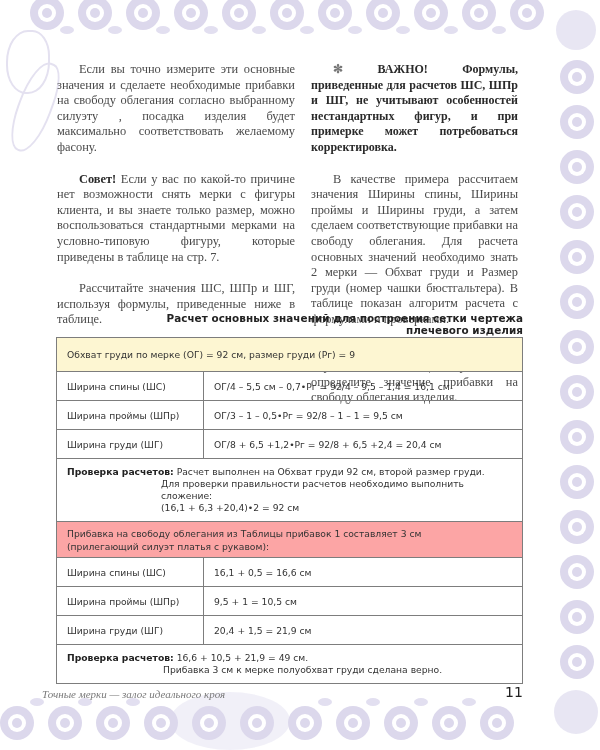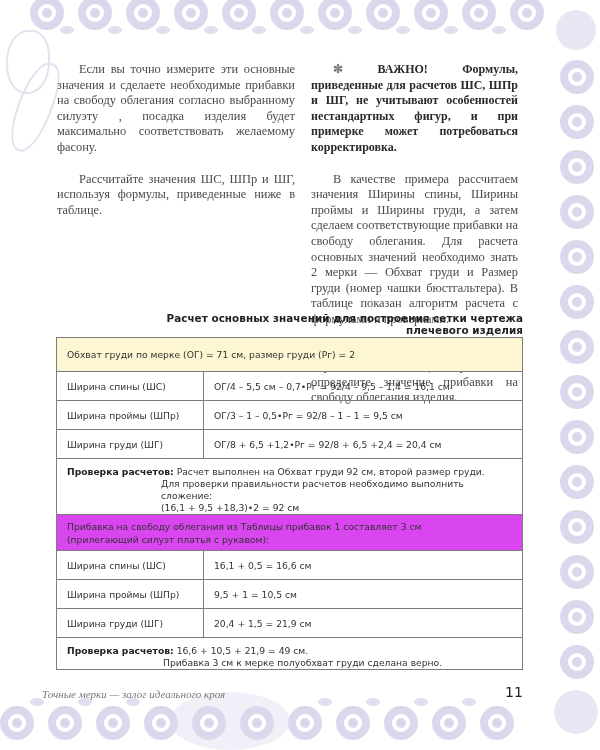--- a/index.html
+++ b/index.html
@@ -60,24 +60,24 @@
   }
   .calc-table {
     position: absolute; left: 56px; top: 337px; width: 467px;
     border: 1.5px solid #7d7d7d; border-collapse: collapse;
     font-family: "DejaVu Sans", sans-serif; font-size: 9.2px; color: #333;
   }
   .calc-table td {
     border: 1px solid #7d7d7d; padding: 0 10px; vertical-align: middle;
   }
   .row-head td { background: #fdf6d2; height: 33px; }
-  .row-head2 td { background: #d946ef; height: 35px; line-height: 13px; }
+  .row-head2 td { background: #fca5a5; height: 35px; line-height: 13px; }
   .row-data td { height: 28px; }
   .row-data td.lbl { width: 126px; }
-  .row-check td { padding-top: 7px; line-height: 12px; }
+  .row-check td { padding-top: 7px; padding-bottom: 7px; line-height: 12px; }
   .check-label { font-weight: bold; color: #222; }
   .indent-line { display: block; padding-left: 94px; }
   .indent-line2 { display: block; padding-left: 96px; }
 
   .footer-text {
     position: absolute; left: 42px; top: 688px; font-style: italic;
     font-size: 11px; color: #7a7a7a; font-family: "Liberation Serif", serif;
   }
   .page-num {
     position: absolute; left: 505px; top: 684px;
@@ -150,53 +150,54 @@
   <div class="petal" style="left:78px;top:6px"></div>
   <div class="petal" style="left:126px;top:6px"></div>
   <div class="petal" style="left:318px;top:6px"></div>
   <div class="petal" style="left:366px;top:6px"></div>
   <div class="petal" style="left:414px;top:6px"></div>
   <div class="petal" style="left:462px;top:6px"></div>
 </div>
 
 <div class="col col-left">
   <p>Если вы точно измерите эти основные значения и сделаете необходимые прибавки на свободу облегания согласно выбранному силуэту , посадка изделия будет максимально соответствовать желаемому фасону.</p>
+  <p><b>Совет!</b><span> Если у вас по какой-то причине нет возможности снять мерки с фигуры клиента, и вы знаете только размер, можно воспользоваться стандартными мерками на условно-типовую фигуру, которые приведены в таблице на стр. 7.</span></p>
   <p>Рассчитайте значения ШС, ШПр и ШГ, используя формулы, приведенные ниже в таблице.</p>
 </div>
 
 <div class="col col-right">
   <p class="important"><span class="asterisk">✻</span> <span>ВАЖНО! Формулы, приведенные для расчетов ШС, ШПр и ШГ, не учитывают особенностей нестандартных фигур, и при примерке может потребоваться корректировка.</span></p>
   <p>В качестве примера рассчитаем значения Ширины спины, Ширины проймы и Ширины груди, а затем сделаем соответствующие прибавки на свободу облегания. Для расчета основных значений необходимо знать 2 мерки — Обхват груди и Размер груди (номер чашки бюстгальтера). В таблице показан алгоритм расчета с формулами и проверками.</p>
   <p>После расчета основных значений обратитесь к таблицам прибавок и определите значение прибавки на свободу облегания изделия.</p>
 </div>
 
 <div class="table-title">Расчет основных значений для построения сетки чертежа плечевого изделия</div>
 
 <table class="calc-table">
   <tbody>
       <tr class="row-head">
-    <td colspan="2">Обхват груди по мерке (ОГ) = 71 см, размер груди (Рг) = 2</td>
+    <td colspan="2">Обхват груди по мерке (ОГ) = 92 см, размер груди (Рг) = 9</td>
   </tr>
   <tr class="row-data">
     <td class="lbl">Ширина спины (ШС)</td>
     <td>ОГ/4 – 5,5 см – 0,7•Рг = 92/4 – 9,5 – 1,4 = 16,1 см</td>
   </tr>
   <tr class="row-data">
     <td class="lbl">Ширина проймы (ШПр)</td>
     <td>ОГ/3 – 1 – 0,5•Рг = 92/8 – 1 – 1 = 9,5 см</td>
   </tr>
   <tr class="row-data">
     <td class="lbl">Ширина груди (ШГ)</td>
     <td>ОГ/8 + 6,5 +1,2•Рг = 92/8 + 6,5 +2,4 = 20,4 см</td>
   </tr>
   <tr class="row-check">
     <td colspan="2">
       <span class="check-label">Проверка расчетов:</span><span> Расчет выполнен на Обхват груди 92 см, второй размер груди.</span>
       <span class="indent-line">Для проверки правильности расчетов необходимо выполнить сложение:</span>
-      <span class="indent-line">(16,1 + 9,5 +18,3)•2 = 92 см</span>
+      <span class="indent-line">(16,1 + 6,3 +20,4)•2 = 92 см</span>
     </td>
   </tr>
   <tr class="row-head2">
     <td colspan="2">
       <span style="display:block">Прибавка на свободу облегания из Таблицы прибавок 1 составляет 3 см</span>
       <span style="display:block">(прилегающий силуэт платья с рукавом):</span>
     </td>
   </tr>
   <tr class="row-data">
     <td class="lbl">Ширина спины (ШС)</td>

